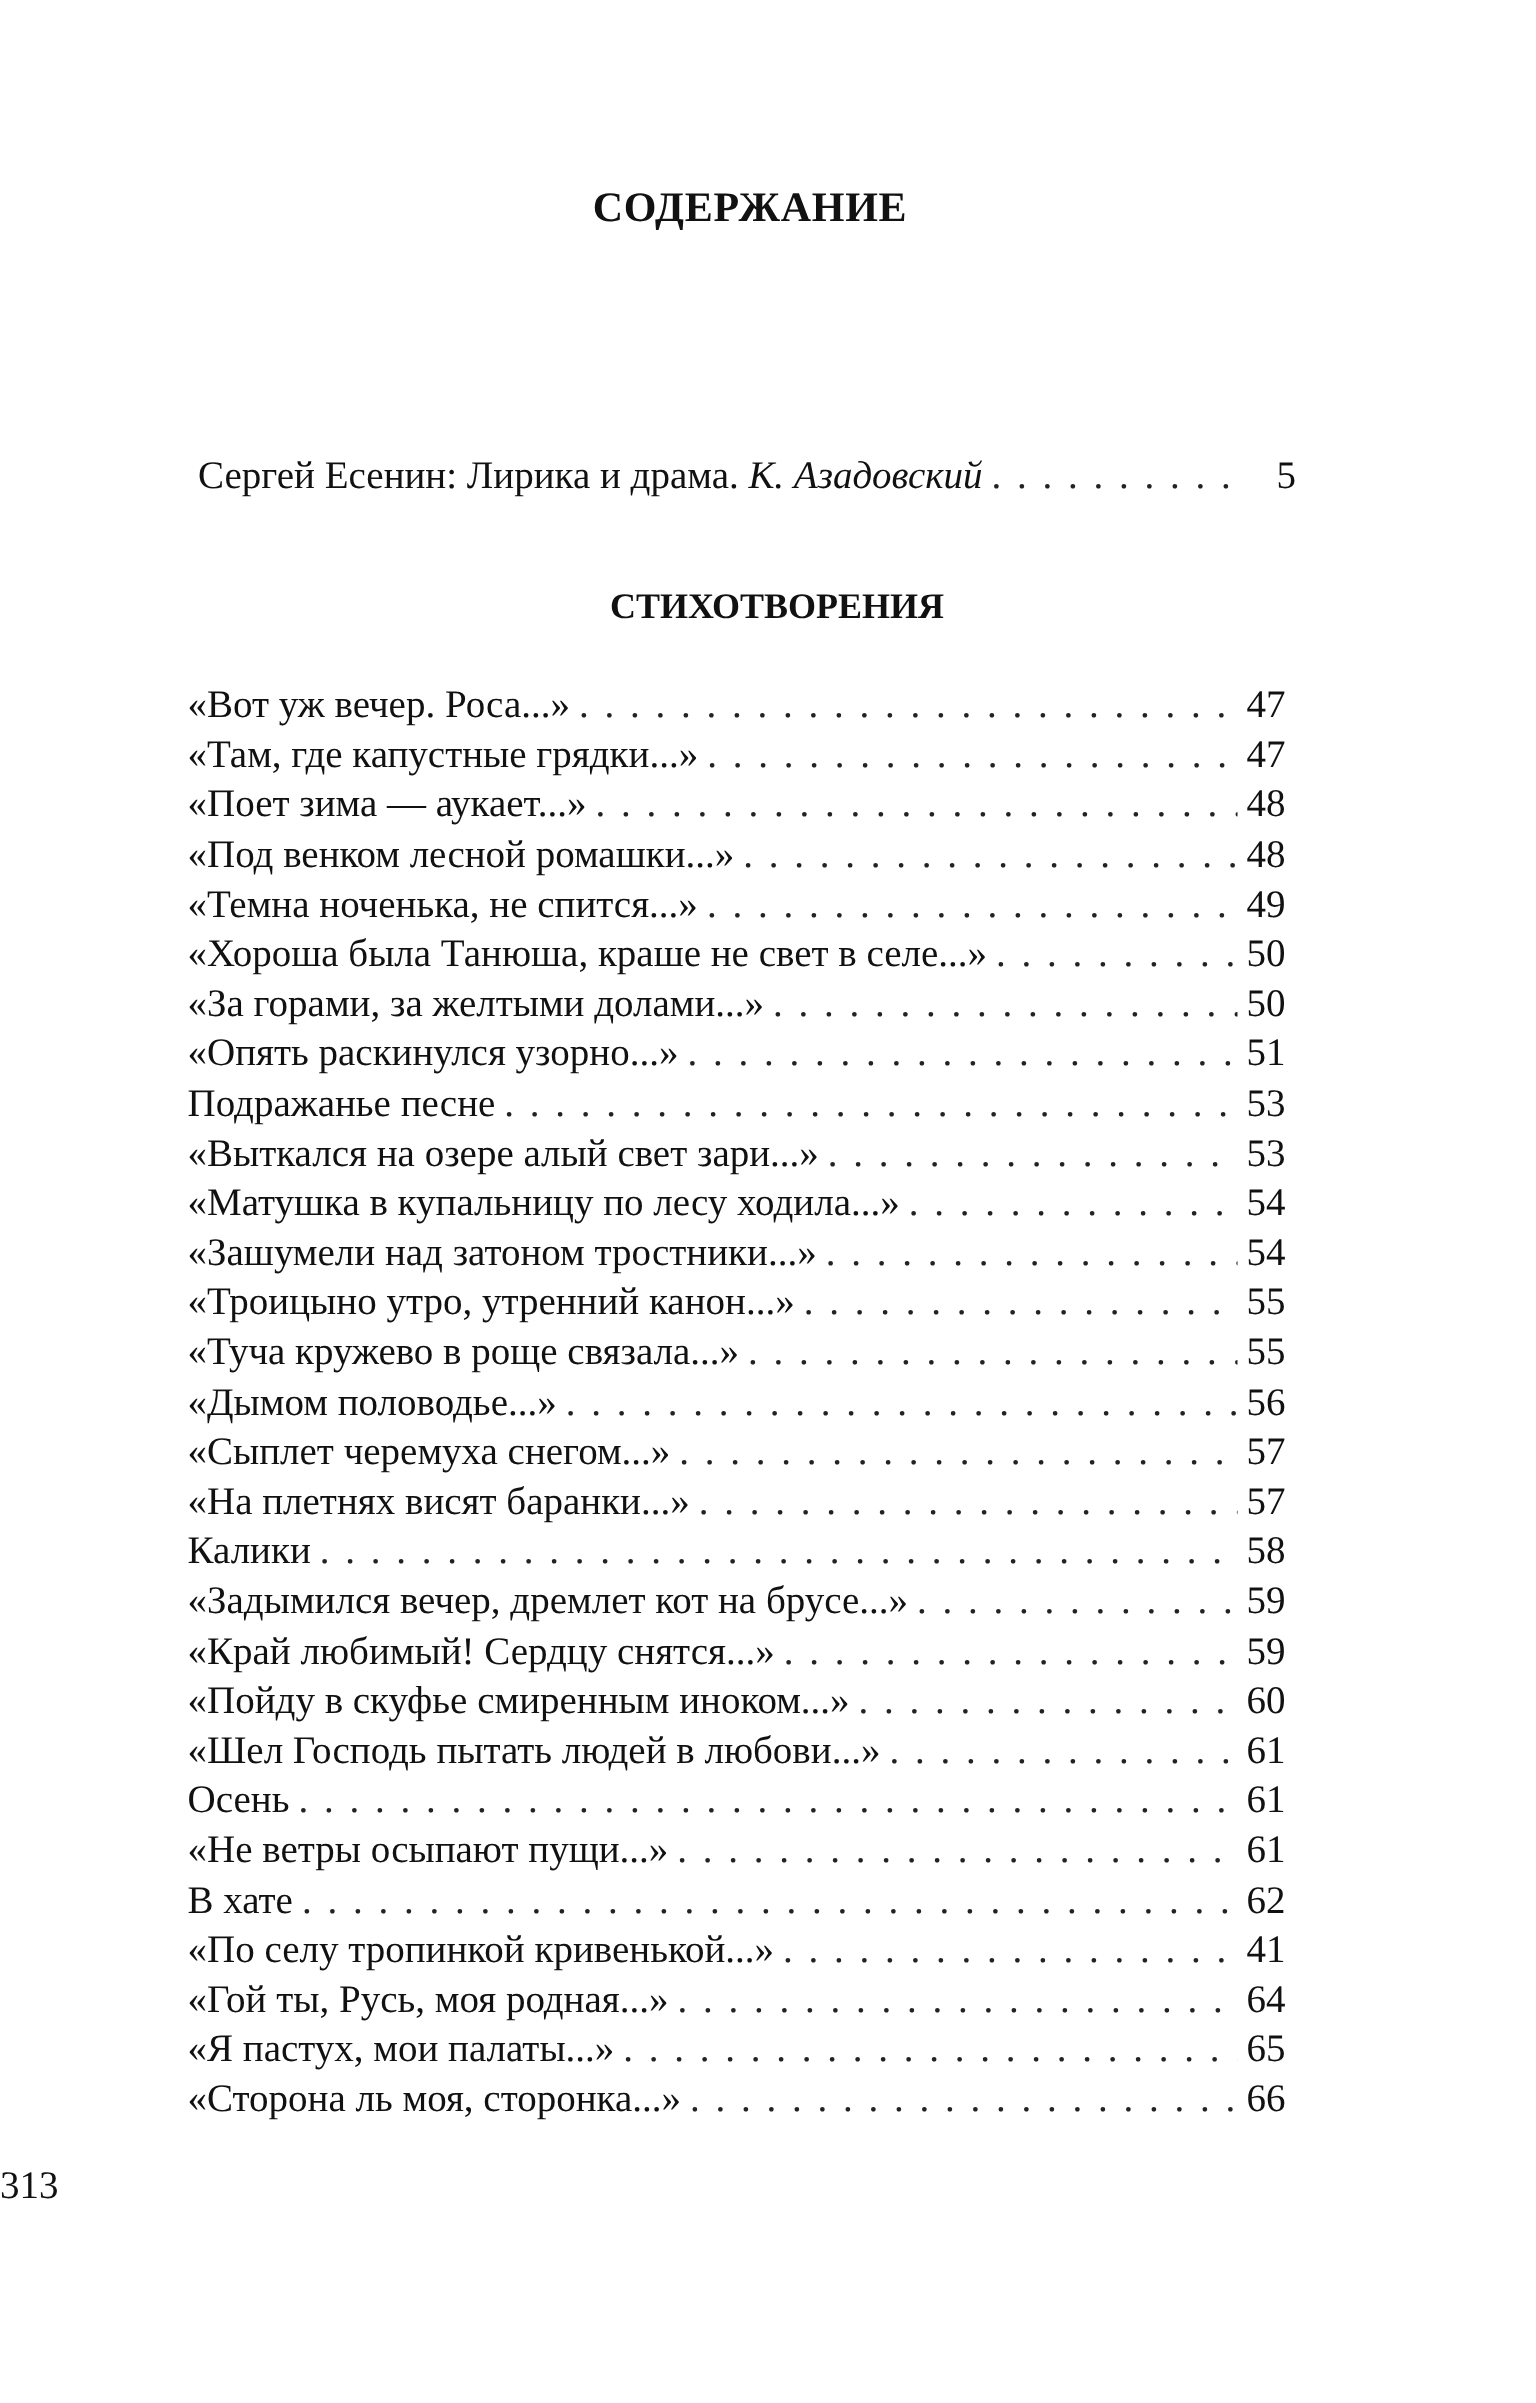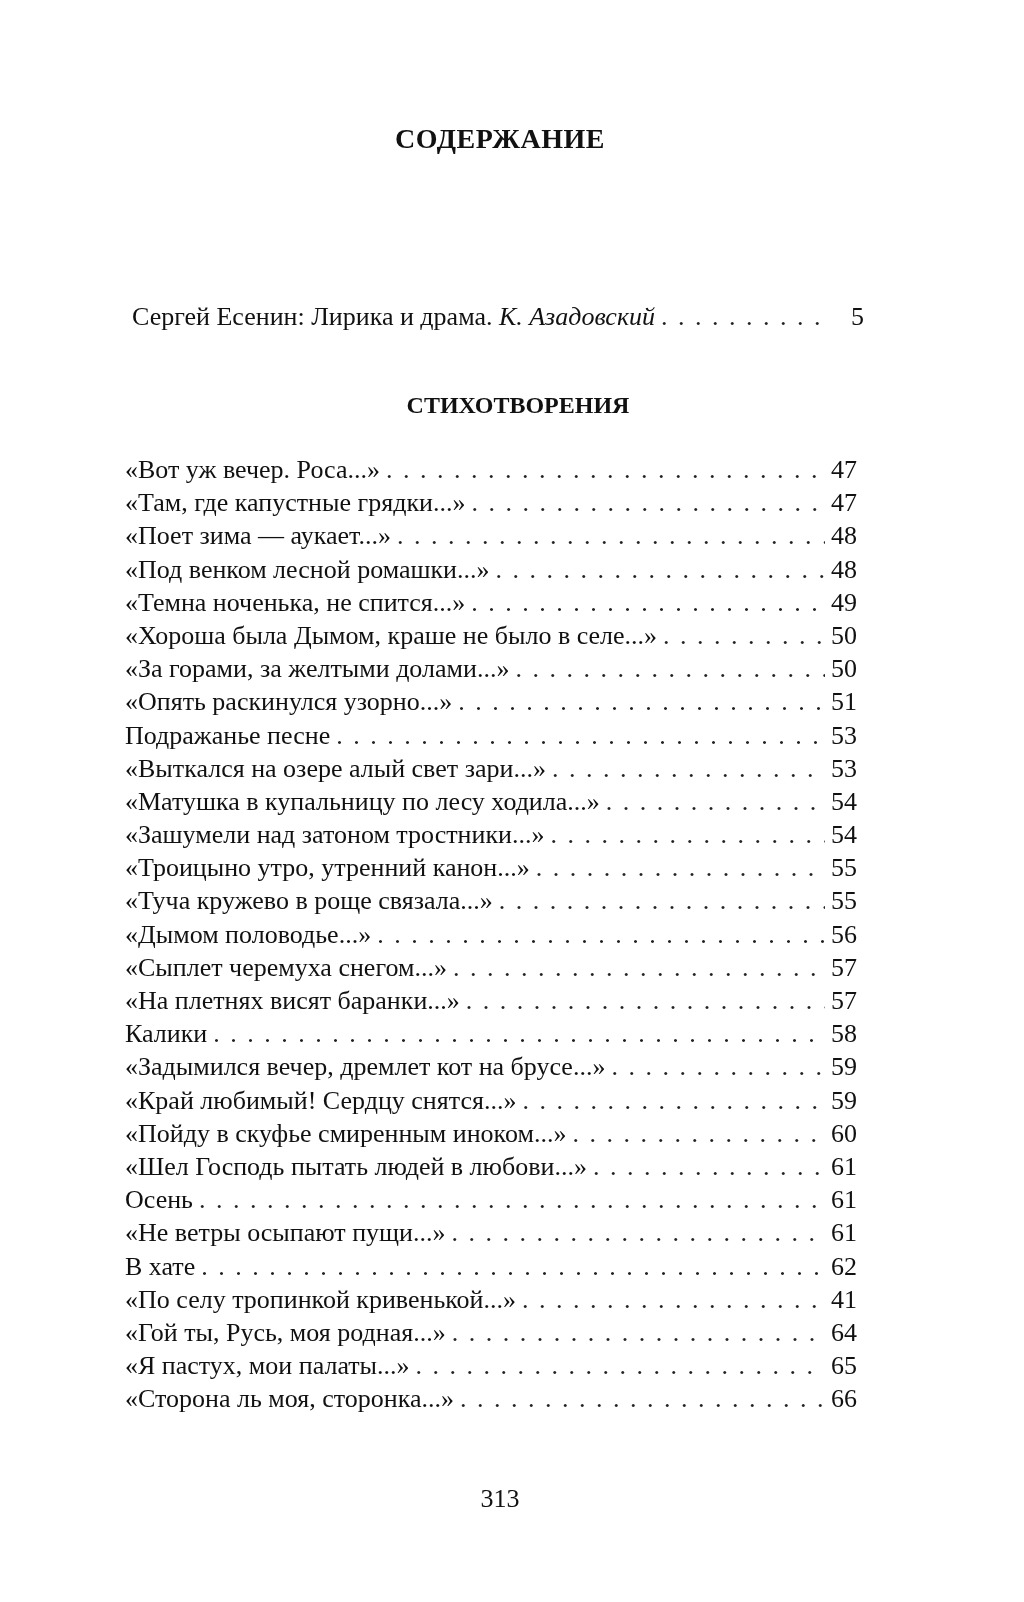--- a/index.html
+++ b/index.html
@@ -7,21 +7,21 @@
   .page-title { position: absolute; top: 104px; left: 0; width: 1000px; text-align: center; font-size: 28px; font-weight: bold; letter-spacing: 0.5px; }
   .intro { position: absolute; top: 300px; left: 132px; width: 732px; }
   .section-title { position: absolute; top: 372px; left: 0; width: 1000px; text-align: center; font-size: 24px; font-weight: bold; padding-left: 18px; }
   .toc { position: absolute; top: 422px; left: 125px; width: 732px; margin-top: 31px; }
   .row { display: flex; align-items: baseline; height: 33.2px; font-size: 26px; line-height: 33.2px; white-space: nowrap; }
   .row .title { flex: 0 0 auto; }
   .row .title .it { font-style: italic; text-align: center; }
   .row .leader { flex: 1 1 auto; overflow: hidden; margin: 0 4px 0 6px; letter-spacing: 8px; color: #222; }
   .row .leader::before { content: ". . . . . . . . . . . . . . . . . . . . . . . . . . . . . . . . . . . . . . . . . . . . . . . . . . . . . . . . . . . . . . . . . . . . . . . . . . . . . . . . ."; letter-spacing: 2px; }
   .row .page { flex: 0 0 auto; min-width: 28px; text-align: right; }
-  .page-number { position: absolute; top: 1442px; left: 0; width: 1000px; text-align: center; font-size: 26px; margin-top: 42px; }
+  .page-number { position: absolute; top: 1442px; left: 0; width: 1000px; font-size: 26px; }
 </style>
 </head>
 <body>
 
 <h1 class="page-title">СОДЕРЖАНИЕ</h1>
 
 <div class="intro">
   <div class="row">
     <span class="title"><span>Сергей Есенин: Лирика и драма.</span> <span class="it">К. Азадовский</span></span>
     <span class="leader"></span>
@@ -51,21 +51,21 @@
       <span class="title">«Под венком лесной ромашки...»</span>
       <span class="leader"></span>
       <span class="page">48</span>
     </div>
   <div class="row">
       <span class="title">«Темна ноченька, не спится...»</span>
       <span class="leader"></span>
       <span class="page">49</span>
     </div>
   <div class="row">
-      <span class="title">«Хороша была Дымом, краше не было в селе...»</span>
+      <span class="title">«Хороша была Танюша, краше не свет в селе...»</span>
       <span class="leader"></span>
       <span class="page">50</span>
     </div>
   <div class="row">
       <span class="title">«За горами, за желтыми долами...»</span>
       <span class="leader"></span>
       <span class="page">50</span>
     </div>
   <div class="row">
       <span class="title">«Опять раскинулся узорно...»</span>

